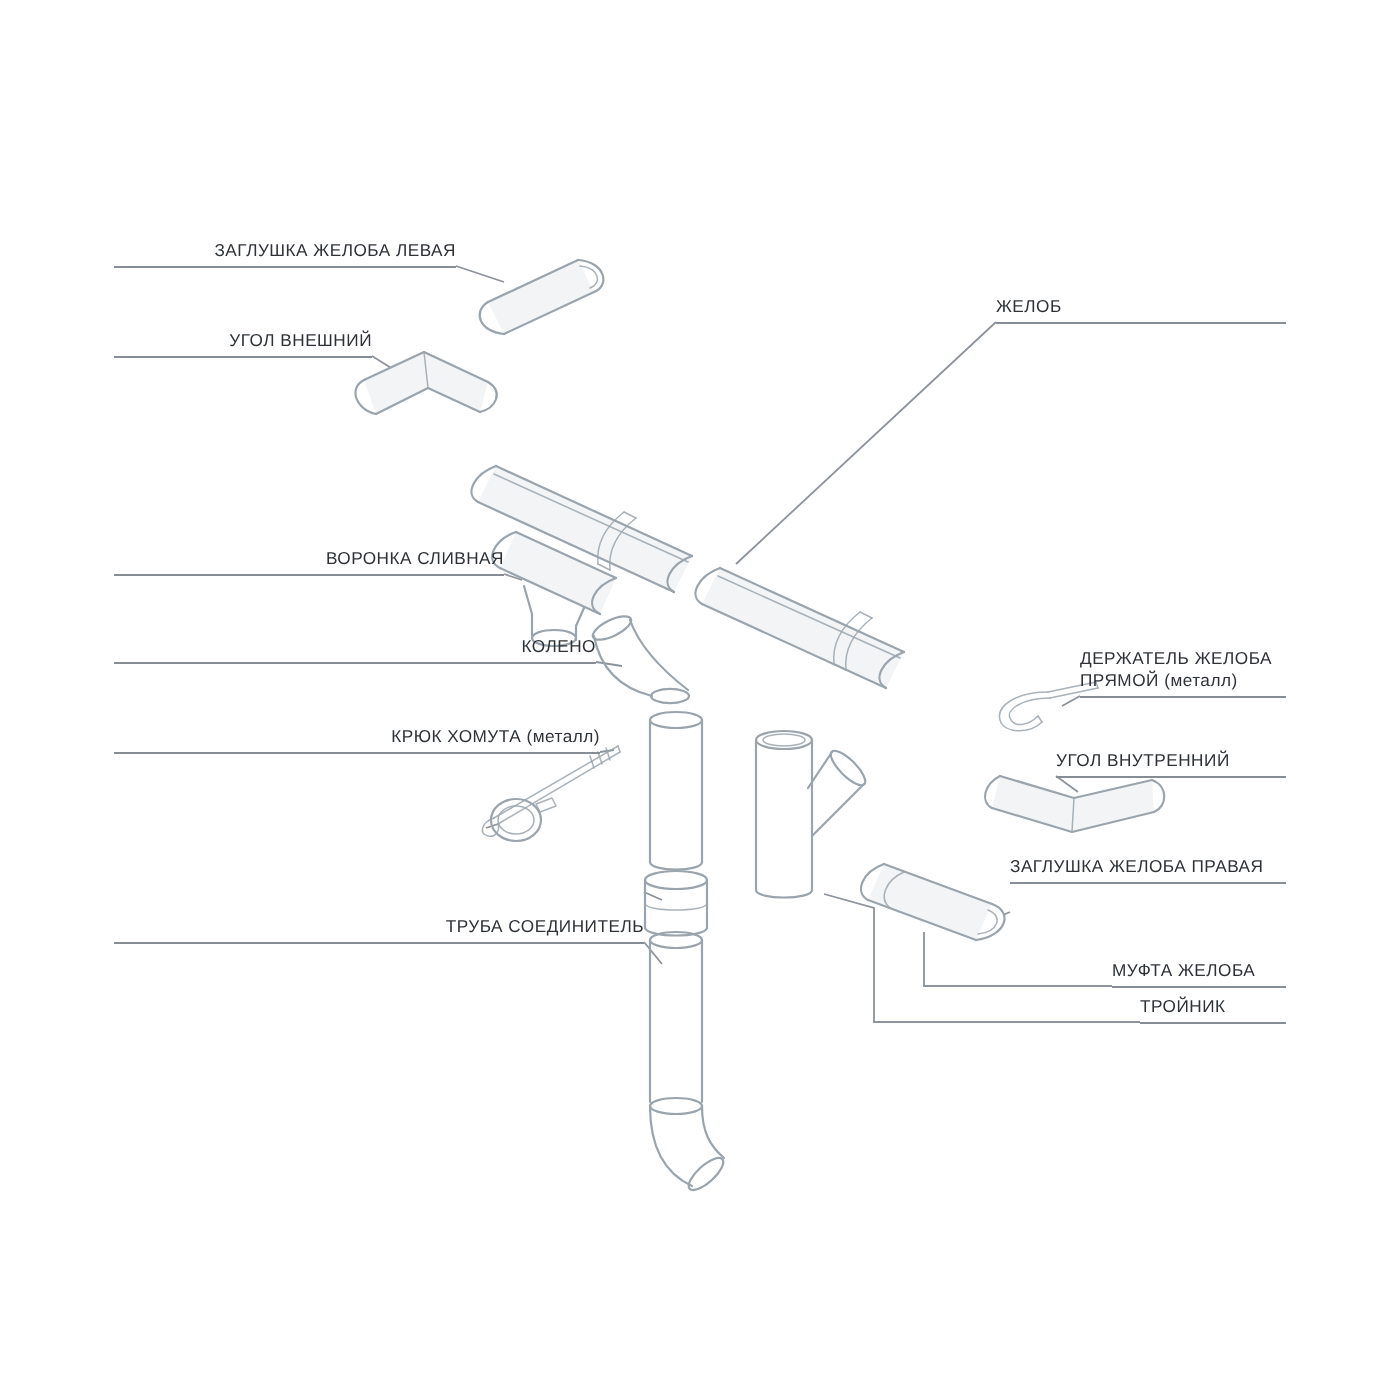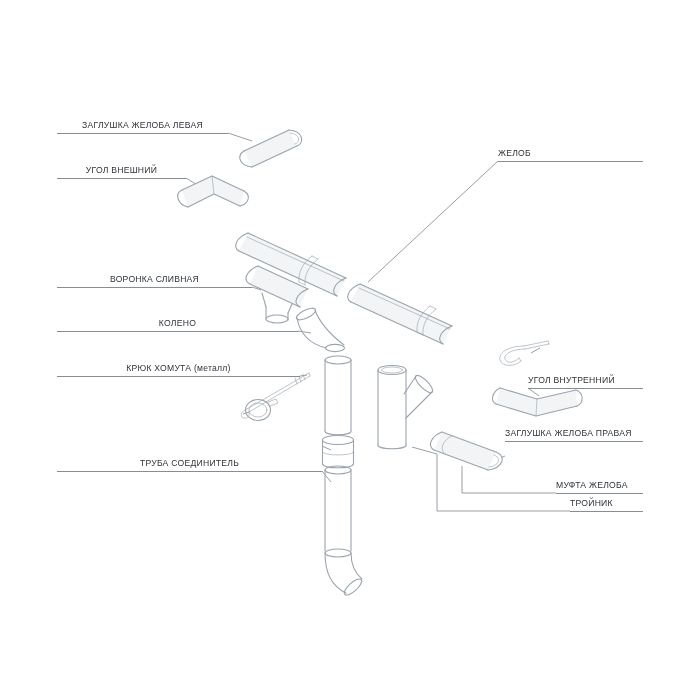--- a/index.html
+++ b/index.html
@@ -15,21 +15,21 @@
   .face{fill:var(--fillLight,#f2f4f6);stroke:none;}
   .white{fill:#ffffff;}
   .leader{stroke:var(--leader,#8d939b);fill:none;stroke-width:0.9;}
   .label{
     position:absolute;
     font-size:8.6px;line-height:1.3;letter-spacing:.25px;
     color:var(--label,#2e3237);
     border-bottom:1px solid var(--rule,#878d94);
     padding-bottom:2px;
   }
-  .label.l{text-align:center;}
+  .label.l{text-align:right;}
   .label.r{text-align:left;}
 </style>
 </head>
 <body>
 
 <div id="canvas">
 
   <svg width="700" height="700" viewBox="0 0 700 700">
 
     <g class="leader">
@@ -204,18 +204,19 @@
   </svg>
 
   <div class="label l" style="left:57px;top:120px;width:171px">ЗАГЛУШКА ЖЕЛОБА ЛЕВАЯ</div>
   <div class="label l" style="left:57px;top:165px;width:129px">УГОЛ ВНЕШНИЙ</div>
   <div class="label l" style="left:57px;top:274px;width:195px">ВОРОНКА СЛИВНАЯ</div>
   <div class="label l" style="left:57px;top:318px;width:241px">КОЛЕНО</div>
   <div class="label l" style="left:57px;top:363px;width:243px">КРЮК ХОМУТА (металл)</div>
   <div class="label l" style="left:57px;top:458px;width:265px">ТРУБА СОЕДИНИТЕЛЬ</div>
 
   <div class="label r" style="right:57px;top:148px;width:145px">ЖЕЛОБ</div>
+  <div class="label r" style="right:57px;top:324px;width:103px">ДЕРЖАТЕЛЬ ЖЕЛОБА ПРЯМОЙ (металл)</div>
   <div class="label r" style="right:57px;top:375px;width:115px">УГОЛ ВНУТРЕННИЙ</div>
   <div class="label r" style="right:57px;top:428px;width:138px">ЗАГЛУШКА ЖЕЛОБА ПРАВАЯ</div>
   <div class="label r" style="right:57px;top:480px;width:87px">МУФТА ЖЕЛОБА</div>
   <div class="label r" style="right:57px;top:498px;width:73px">ТРОЙНИК</div>
 
 </div>
 
 </body></html>

